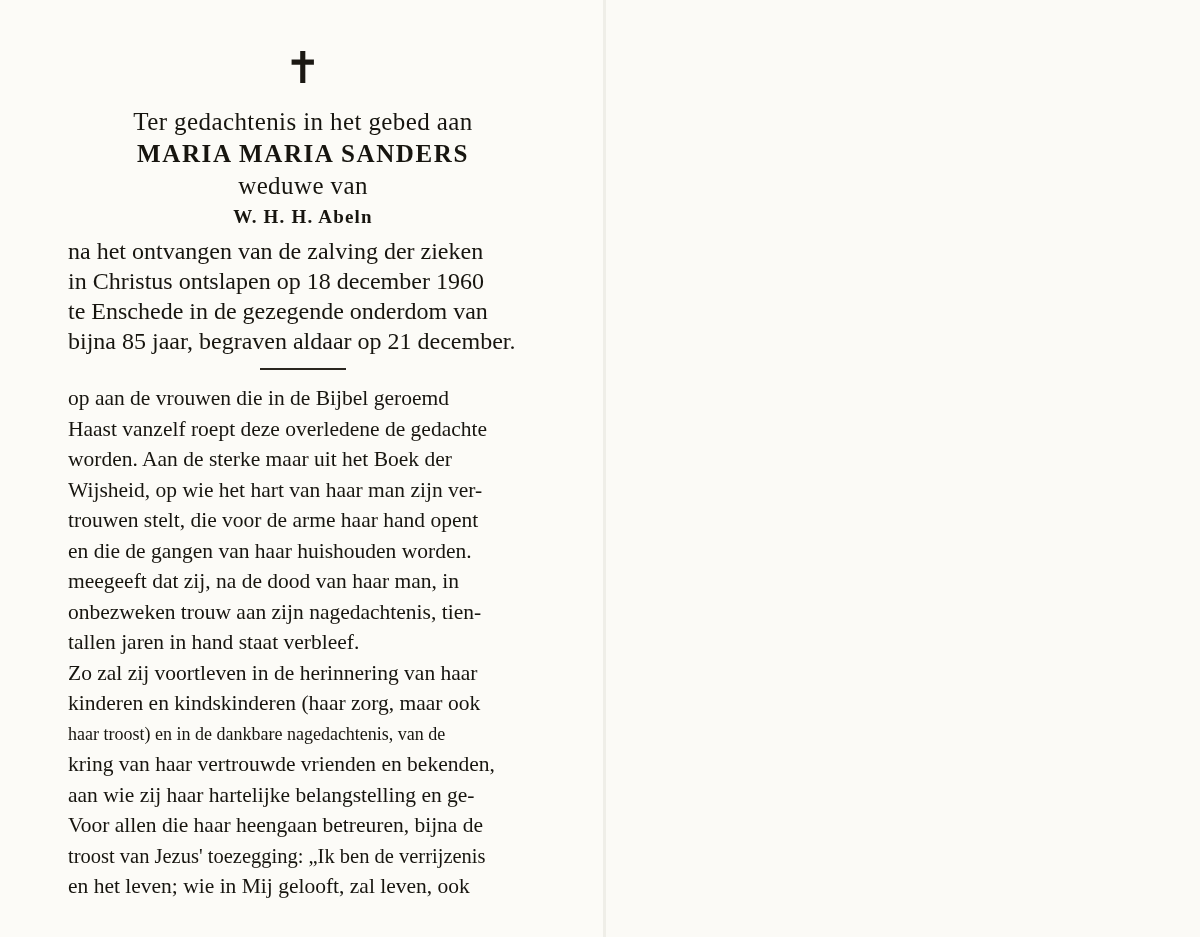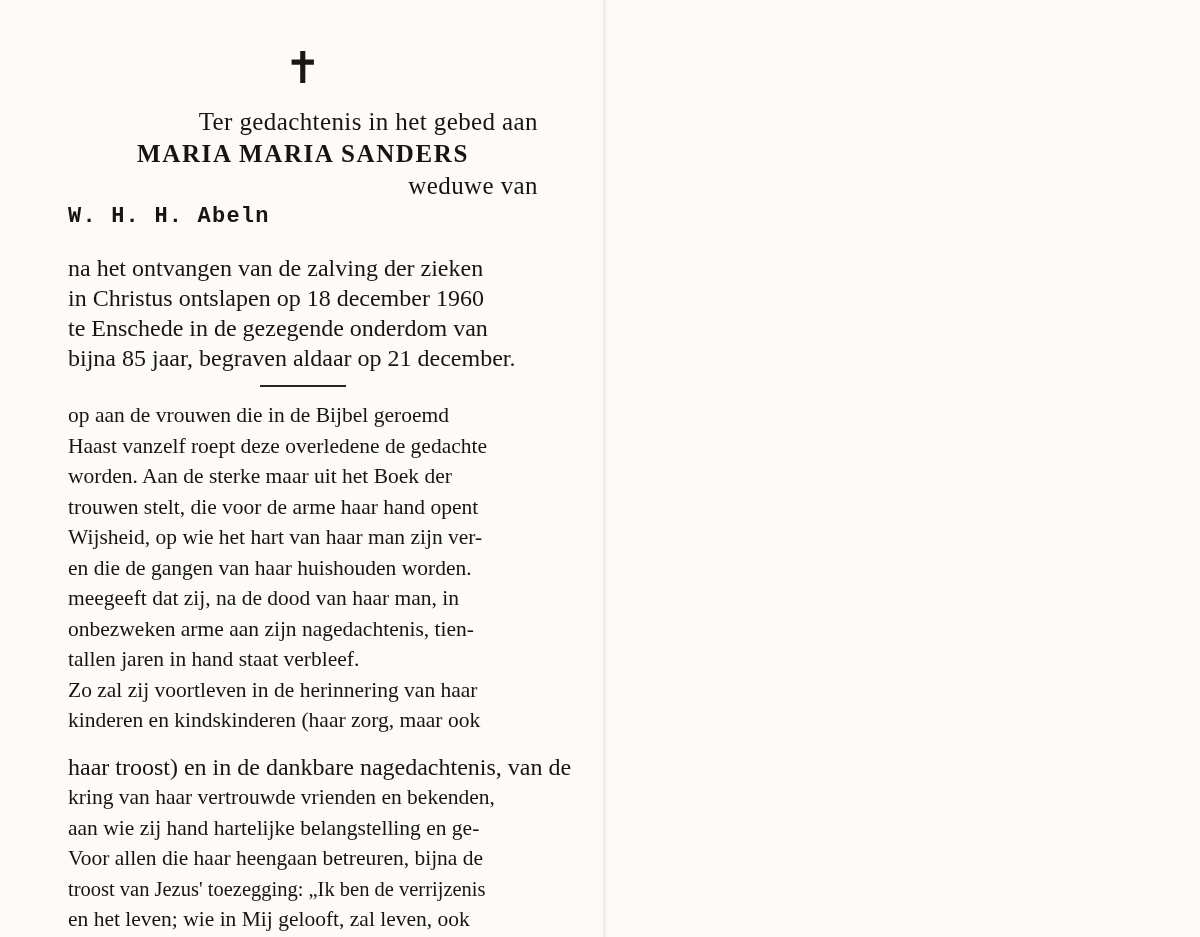--- a/index.html
+++ b/index.html
@@ -51,44 +51,44 @@
     text-align: center;
     font-size: 44px;
     line-height: 44px;
     font-weight: 700;
     letter-spacing: 0;
     color: #1b1813;
     margin-bottom: 16px;
     font-family: "DejaVu Sans", sans-serif;
   }
   .head-line {
-    text-align: right;
+    text-align: center;
     font-size: 25px;
     line-height: 31px;
     letter-spacing: 0.4px;
   }
   .head-name {
     text-align: center;
     font-size: 25px;
     line-height: 33px;
     font-weight: 700;
     letter-spacing: 1.6px;
   }
   .head-name-small {
-    font-size: 22px;
+    text-align: center;
+    font-size: 19px;
     line-height: 32px;
     font-weight: 700;
     letter-spacing: 1.2px;
-    font-family: Liberation Mono, monospace;
   }
   .intro {
     font-size: 24px;
     line-height: 30px;
     text-align: justify;
-    margin-top: 20px;
+    margin-top: 3px;
   }
   .intro div { white-space: nowrap; }
   .rule {
     width: 86px;
     height: 2px;
     background: #2a2620;
     margin: 12px auto 13px auto;
   }
   .body-par {
     font-size: 21.5px;
@@ -118,34 +118,34 @@
         <div>te Enschede in de gezegende onderdom van</div>
         <div>bijna 85 jaar, begraven aldaar op 21 december.</div>
       </div>
 
       <div class="rule"></div>
 
       <div class="body-par">
         <div>op aan de vrouwen die in de Bijbel geroemd</div>
         <div>Haast vanzelf roept deze overledene de gedachte</div>
         <div>worden. Aan de sterke maar uit het Boek der</div>
+        <div>Wijsheid, op wie het hart van haar man zijn ver-</div>
         <div>trouwen stelt, die voor de arme haar hand opent</div>
-        <div>Wijsheid, op wie het hart van haar man zijn ver-</div>
         <div>en die de gangen van haar huishouden worden.</div>
         <div>meegeeft dat zij, na de dood van haar man, in</div>
-        <div>onbezweken arme aan zijn nagedachtenis, tien-</div>
+        <div>onbezweken trouw aan zijn nagedachtenis, tien-</div>
         <div>tallen jaren in hand staat verbleef.</div>
       </div>
 
       <div class="body-par">
         <div>Zo zal zij voortleven in de herinnering van haar</div>
         <div>kinderen en kindskinderen (haar zorg, maar ook</div>
-        <div style="font-size:24px;margin-top:16px;">haar troost) en in de dankbare nagedachtenis, van de</div>
+        <div style="font-size:18px;">haar troost) en in de dankbare nagedachtenis, van de</div>
         <div>kring van haar vertrouwde vrienden en bekenden,</div>
-        <div>aan wie zij hand hartelijke belangstelling en ge-</div>
+        <div>aan wie zij haar hartelijke belangstelling en ge-</div>
       </div>
 
       <div class="body-par">
         <div>Voor allen die haar heengaan betreuren, bijna de</div>
         <div style="font-size:20.5px;">troost van Jezus' toezegging: „Ik ben de verrijzenis</div>
         <div>en het leven; wie in Mij gelooft, zal leven, ook</div>
 
       </div>
 
     </div>

